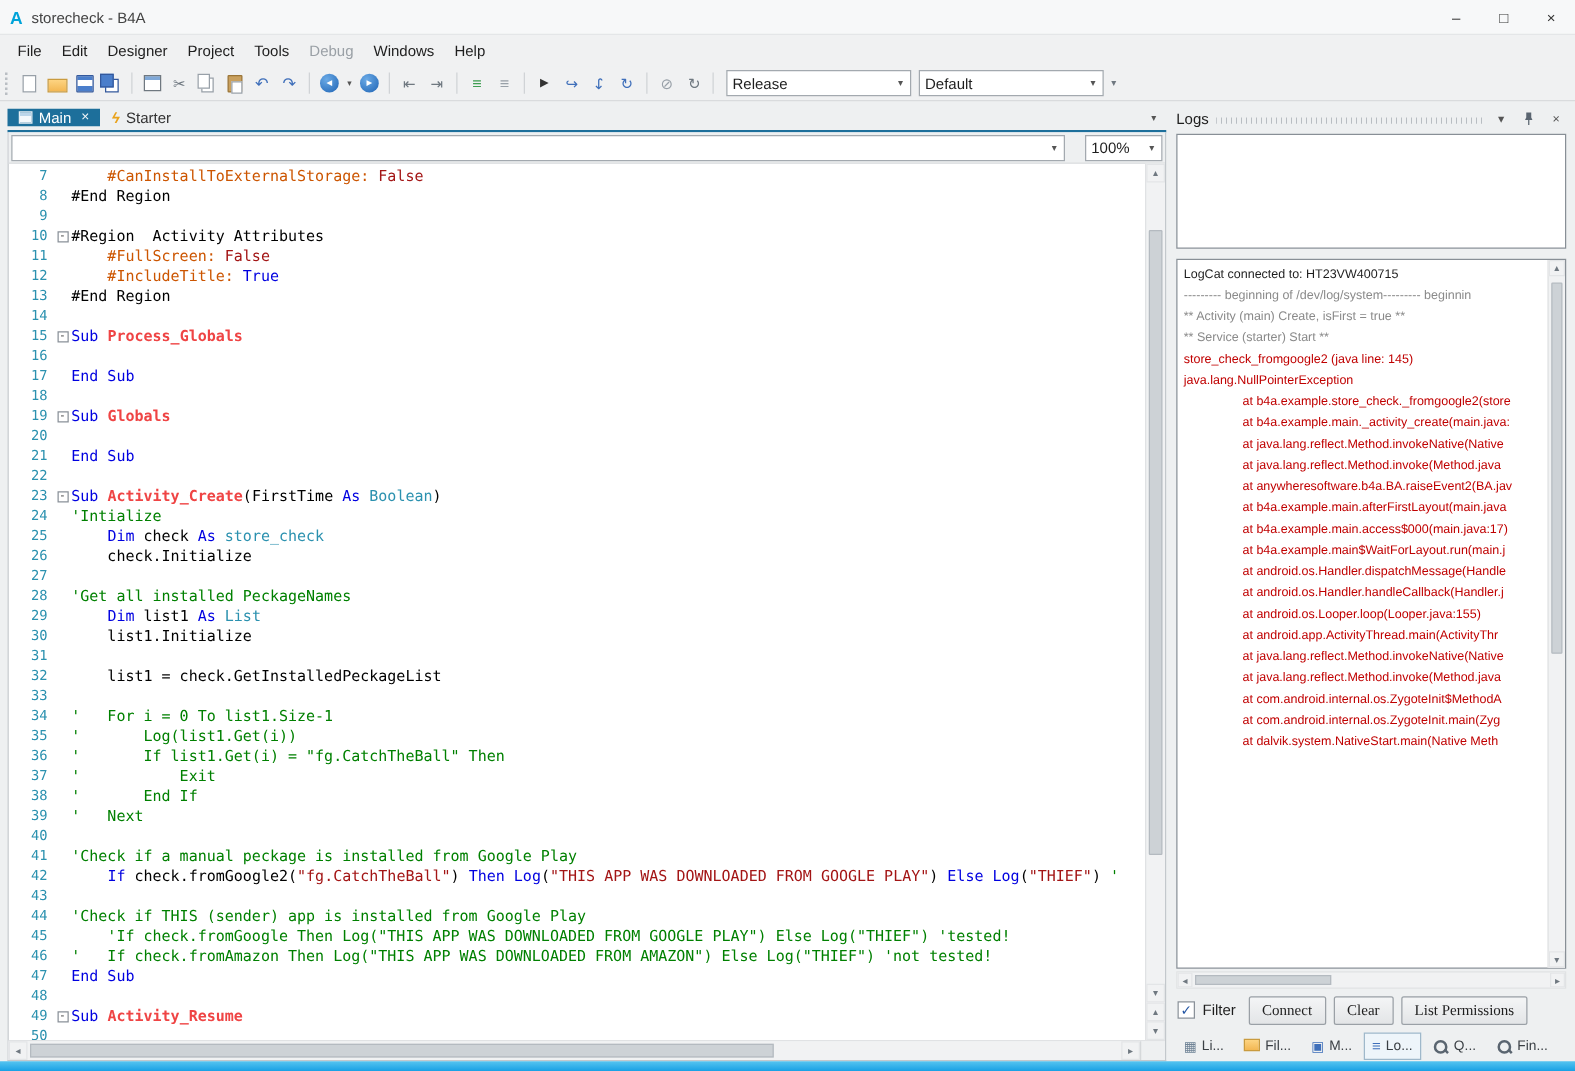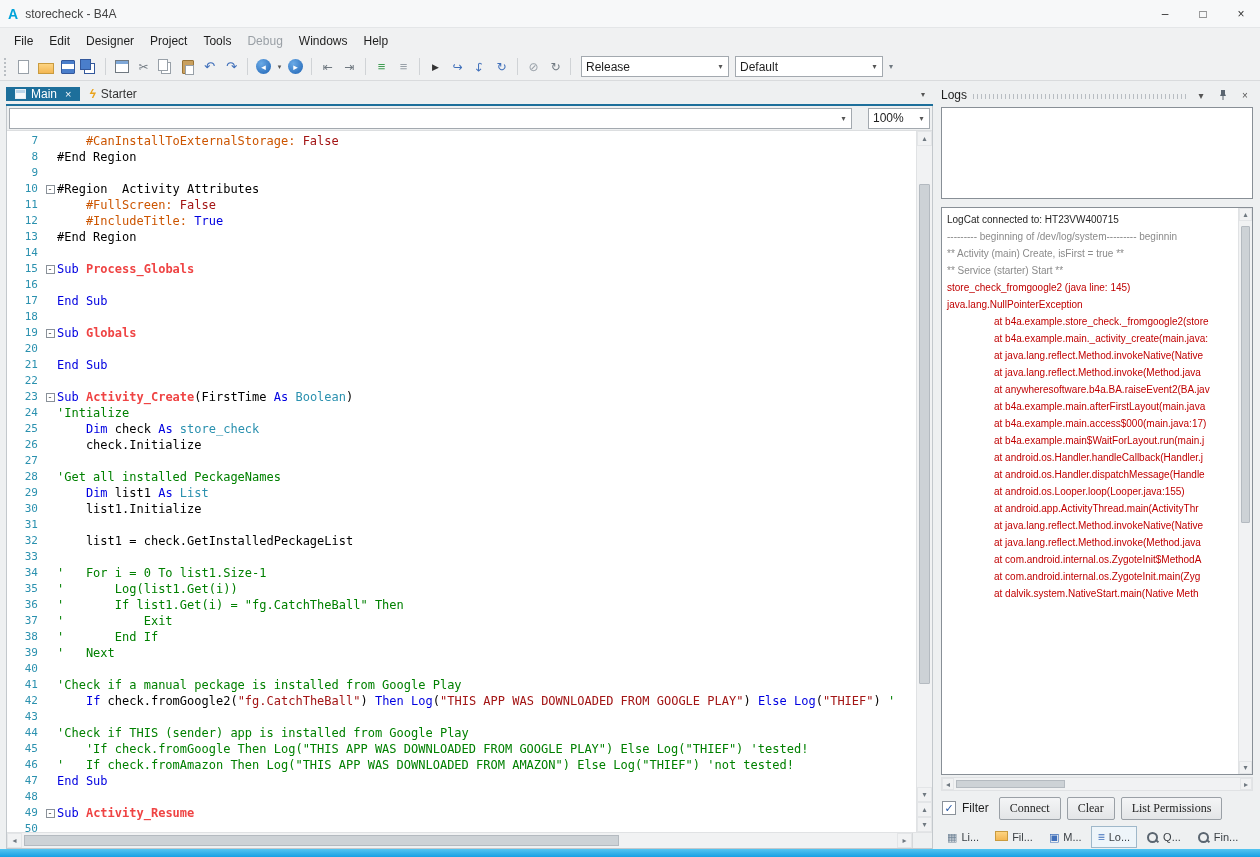--- a/index.html
+++ b/index.html
@@ -325,22 +325,22 @@
             <div class="logline err" data-name="log-line">store_check_fromgoogle2 (java line: 145)</div>
             <div class="logline err" data-name="log-line">java.lang.NullPointerException</div>
             <div class="logline err ind" data-name="log-line">at b4a.example.store_check._fromgoogle2(store</div>
             <div class="logline err ind" data-name="log-line">at b4a.example.main._activity_create(main.java:</div>
             <div class="logline err ind" data-name="log-line">at java.lang.reflect.Method.invokeNative(Native</div>
             <div class="logline err ind" data-name="log-line">at java.lang.reflect.Method.invoke(Method.java</div>
             <div class="logline err ind" data-name="log-line">at anywheresoftware.b4a.BA.raiseEvent2(BA.jav</div>
             <div class="logline err ind" data-name="log-line">at b4a.example.main.afterFirstLayout(main.java</div>
             <div class="logline err ind" data-name="log-line">at b4a.example.main.access$000(main.java:17)</div>
             <div class="logline err ind" data-name="log-line">at b4a.example.main$WaitForLayout.run(main.j</div>
+            <div class="logline err ind" data-name="log-line">at android.os.Handler.dispatchMessage(Handle</div>
             <div class="logline err ind" data-name="log-line">at android.os.Handler.handleCallback(Handler.j</div>
-            <div class="logline err ind" data-name="log-line">at android.os.Handler.dispatchMessage(Handle</div>
             <div class="logline err ind" data-name="log-line">at android.os.Looper.loop(Looper.java:155)</div>
             <div class="logline err ind" data-name="log-line">at android.app.ActivityThread.main(ActivityThr</div>
             <div class="logline err ind" data-name="log-line">at java.lang.reflect.Method.invokeNative(Native</div>
             <div class="logline err ind" data-name="log-line">at java.lang.reflect.Method.invoke(Method.java</div>
             <div class="logline err ind" data-name="log-line">at com.android.internal.os.ZygoteInit$MethodA</div>
             <div class="logline err ind" data-name="log-line">at com.android.internal.os.ZygoteInit.main(Zyg</div>
             <div class="logline err ind" data-name="log-line">at dalvik.system.NativeStart.main(Native Meth</div>
           </div>
         <div class="logvscroll" data-name="log-vertical-scrollbar">
           <span class="sarrow" style="width:13px;height:13px" data-name="scroll-up-icon">▴</span>

